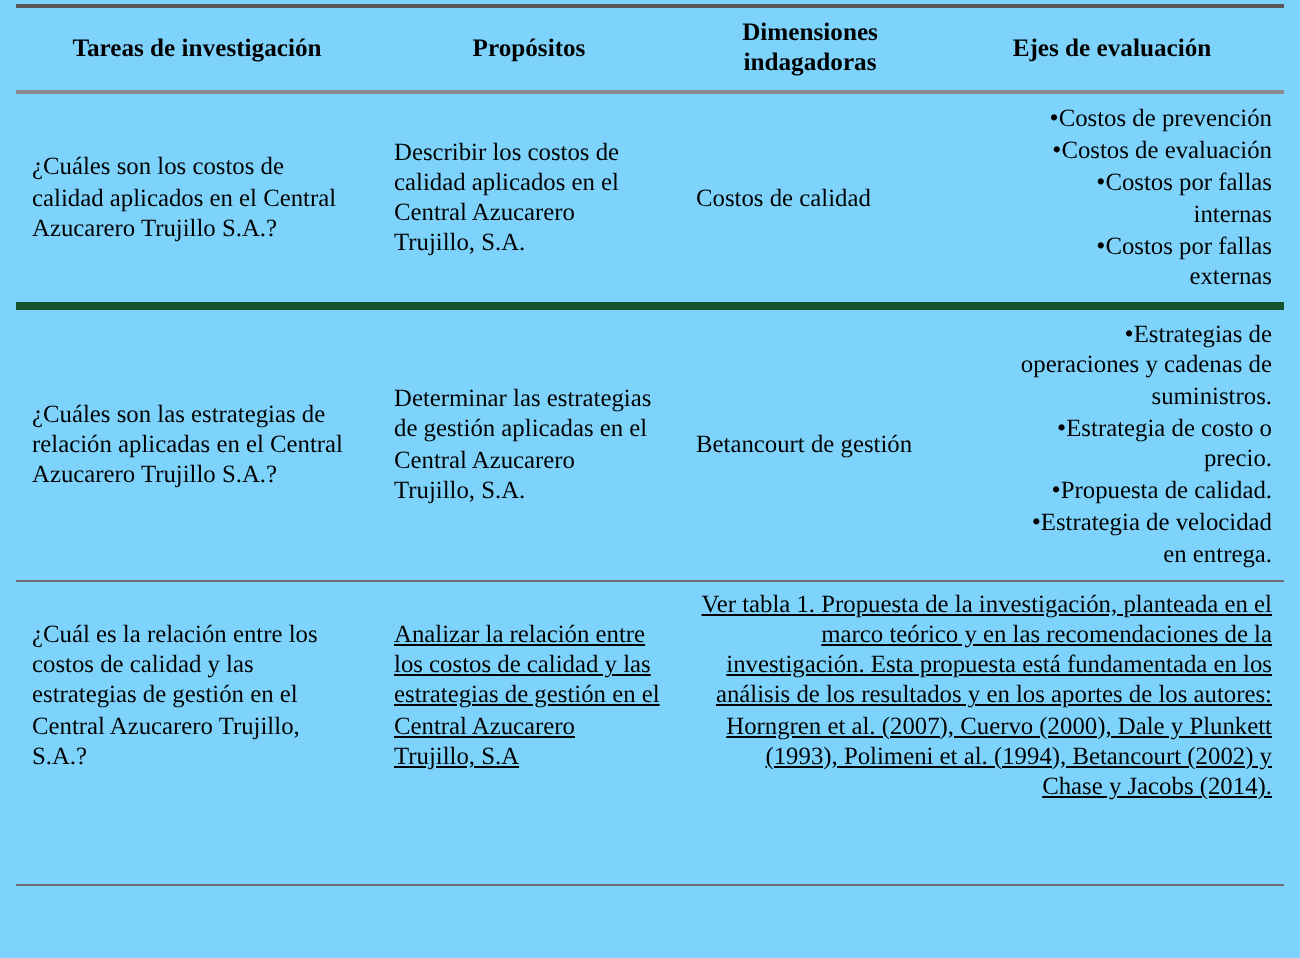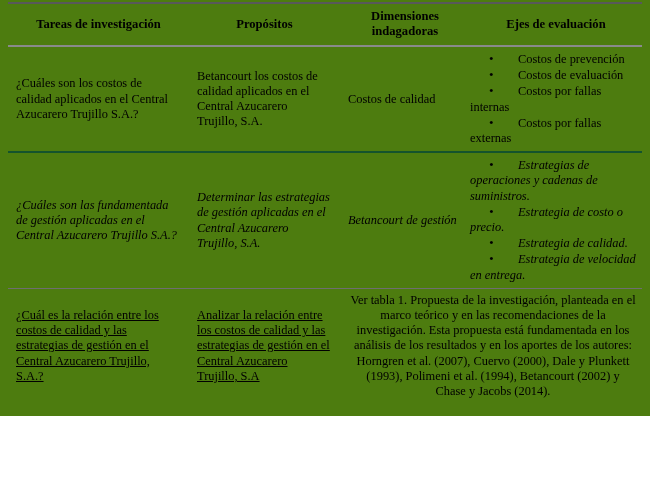--- a/index.html
+++ b/index.html
@@ -12,22 +12,22 @@
   }
   body {
     font-family: "Liberation Serif", "DejaVu Serif", serif;
     color: #000000;
     -webkit-font-smoothing: antialiased;
   }
 
   .sheet {
     position: relative;
     width: 650px;
-    height: 416px;
-    background: #4d7c0f;
+    height: 479px;
+    background: #7dd3fc;
     overflow: hidden;
   }
 
   table.research-table {
     position: absolute;
     left: 8px;
     top: 2px;
     width: 634px;
     border-collapse: collapse;
     table-layout: fixed;
@@ -51,34 +51,34 @@
     vertical-align: middle;
     padding: 5px 4px 6px 4px;
   }
 
   
   tbody tr.data-row > td {
     vertical-align: middle;
     padding: 0;
   }
   tbody tr.sep-light > td {
-    border-top: 2px solid #14532d;
-    font-style: italic;
+    border-top: 4px solid #14532d;
   }
   tbody tr.sep-dark > td {
     border-top: 1px solid #6e6e70;
   }
 
   td.cell {
     font-size: 12.4px;
     line-height: 15.2px;
   }
 
   .cell-inner {
     padding: 6px 8px;
+    text-align: right;
   }
 
   td.col-task .cell-inner,
   td.col-purpose .cell-inner {
     text-align: left;
   }
   td.col-dimension .cell-inner {
     text-align: left;
   }
 
@@ -116,21 +116,22 @@
   ul.axes li .bullet-text {
     display: inline;
   }
   td.col-axes .cell-inner {
     padding: 4px 6px 5px 0px;
   }
 
   
   td.col-note .cell-inner {
     padding: 4px 6px 6px 10px;
-    text-align: center;
+    text-align: right;
+    text-decoration: underline;
   }
   td.col-note .para {
     width: 286px;
   }
 
   
   .bottom-rule {
     position: absolute;
     left: 8px;
     top: 442px;
@@ -164,21 +165,21 @@
     <tbody>
 
       <tr class="data-row">
         <td class="cell col-task">
           <div class="cell-inner">
             <p class="para">¿Cuáles son los costos de calidad aplicados en el Central Azucarero Trujillo S.A.?</p>
           </div>
         </td>
         <td class="cell col-purpose">
           <div class="cell-inner">
-            <p class="para">Betancourt los costos de calidad aplicados en el Central Azucarero Trujillo, S.A.</p>
+            <p class="para">Describir los costos de calidad aplicados en el Central Azucarero Trujillo, S.A.</p>
           </div>
         </td>
         <td class="cell col-dimension">
           <div class="cell-inner">
             <p class="para">Costos de calidad</p>
           </div>
         </td>
         <td class="cell col-axes">
           <div class="cell-inner">
             <ul class="axes">
@@ -187,48 +188,48 @@
               <li><span class="bullet"></span><span class="bullet-text">Costos por fallas internas</span></li>
               <li><span class="bullet"></span><span class="bullet-text">Costos por fallas externas</span></li>
             </ul>
           </div>
         </td>
       </tr>
 
       <tr class="data-row sep-light">
         <td class="cell col-task">
           <div class="cell-inner">
-            <p class="para">¿Cuáles son las fundamentada de gestión aplicadas en el Central Azucarero Trujillo S.A.?</p>
+            <p class="para">¿Cuáles son las estrategias de relación aplicadas en el Central Azucarero Trujillo S.A.?</p>
           </div>
         </td>
         <td class="cell col-purpose">
           <div class="cell-inner">
             <p class="para">Determinar las estrategias de gestión aplicadas en el Central Azucarero Trujillo, S.A.</p>
           </div>
         </td>
         <td class="cell col-dimension">
           <div class="cell-inner">
             <p class="para">Betancourt de gestión</p>
           </div>
         </td>
         <td class="cell col-axes">
           <div class="cell-inner">
             <ul class="axes">
               <li><span class="bullet"></span><span class="bullet-text">Estrategias de operaciones y cadenas de suministros.</span></li>
               <li><span class="bullet"></span><span class="bullet-text">Estrategia de costo o precio.</span></li>
-              <li><span class="bullet"></span><span class="bullet-text">Estrategia de calidad.</span></li>
+              <li><span class="bullet"></span><span class="bullet-text">Propuesta de calidad.</span></li>
               <li><span class="bullet"></span><span class="bullet-text">Estrategia de velocidad en entrega.</span></li>
             </ul>
           </div>
         </td>
       </tr>
 
       <tr class="data-row sep-dark">
         <td class="cell col-task">
-          <div class="cell-inner" style="padding-top:4px;text-decoration:underline;">
+          <div class="cell-inner" style="padding-top:4px;">
             <p class="para">¿Cuál es la relación entre los costos de calidad y las estrategias de gestión en el Central Azucarero Trujillo, S.A.?</p>
           </div>
         </td>
         <td class="cell col-purpose">
           <div class="cell-inner" style="padding-top:4px;text-decoration:underline;">
             <p class="para">Analizar la relación entre los costos de calidad y las estrategias de gestión en el Central Azucarero Trujillo, S.A</p>
           </div>
         </td>
         <td class="cell col-note" colspan="2">
           <div class="cell-inner">

